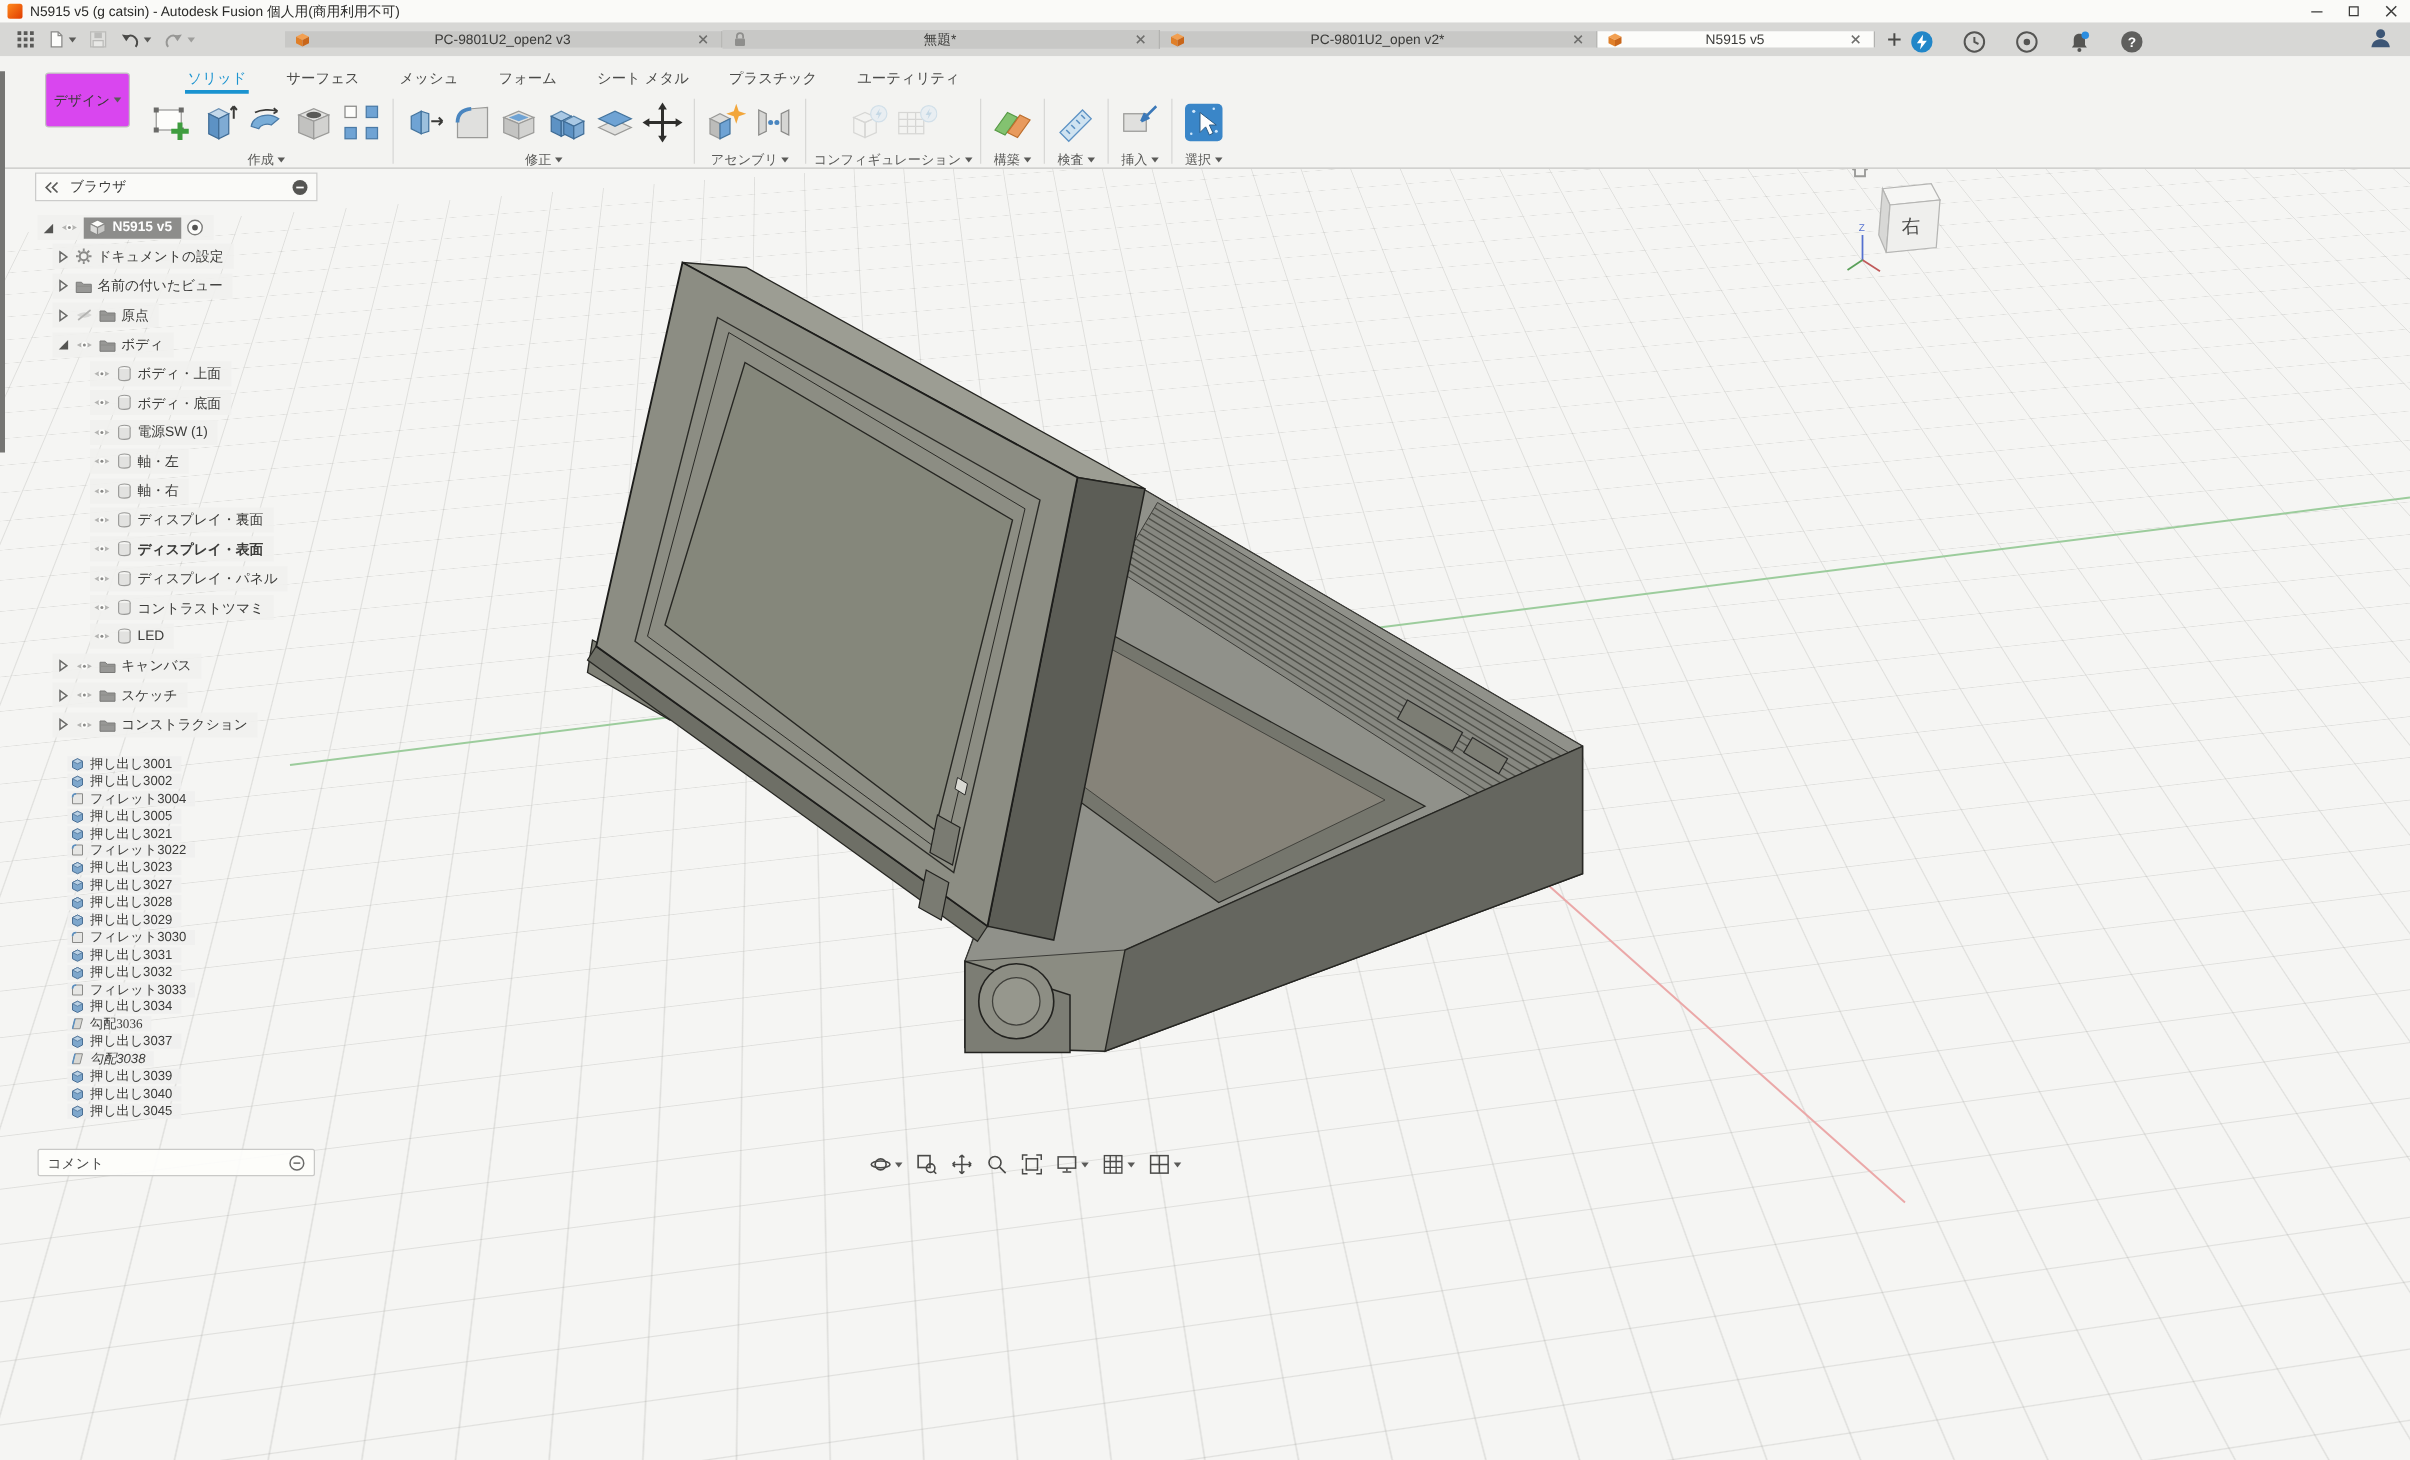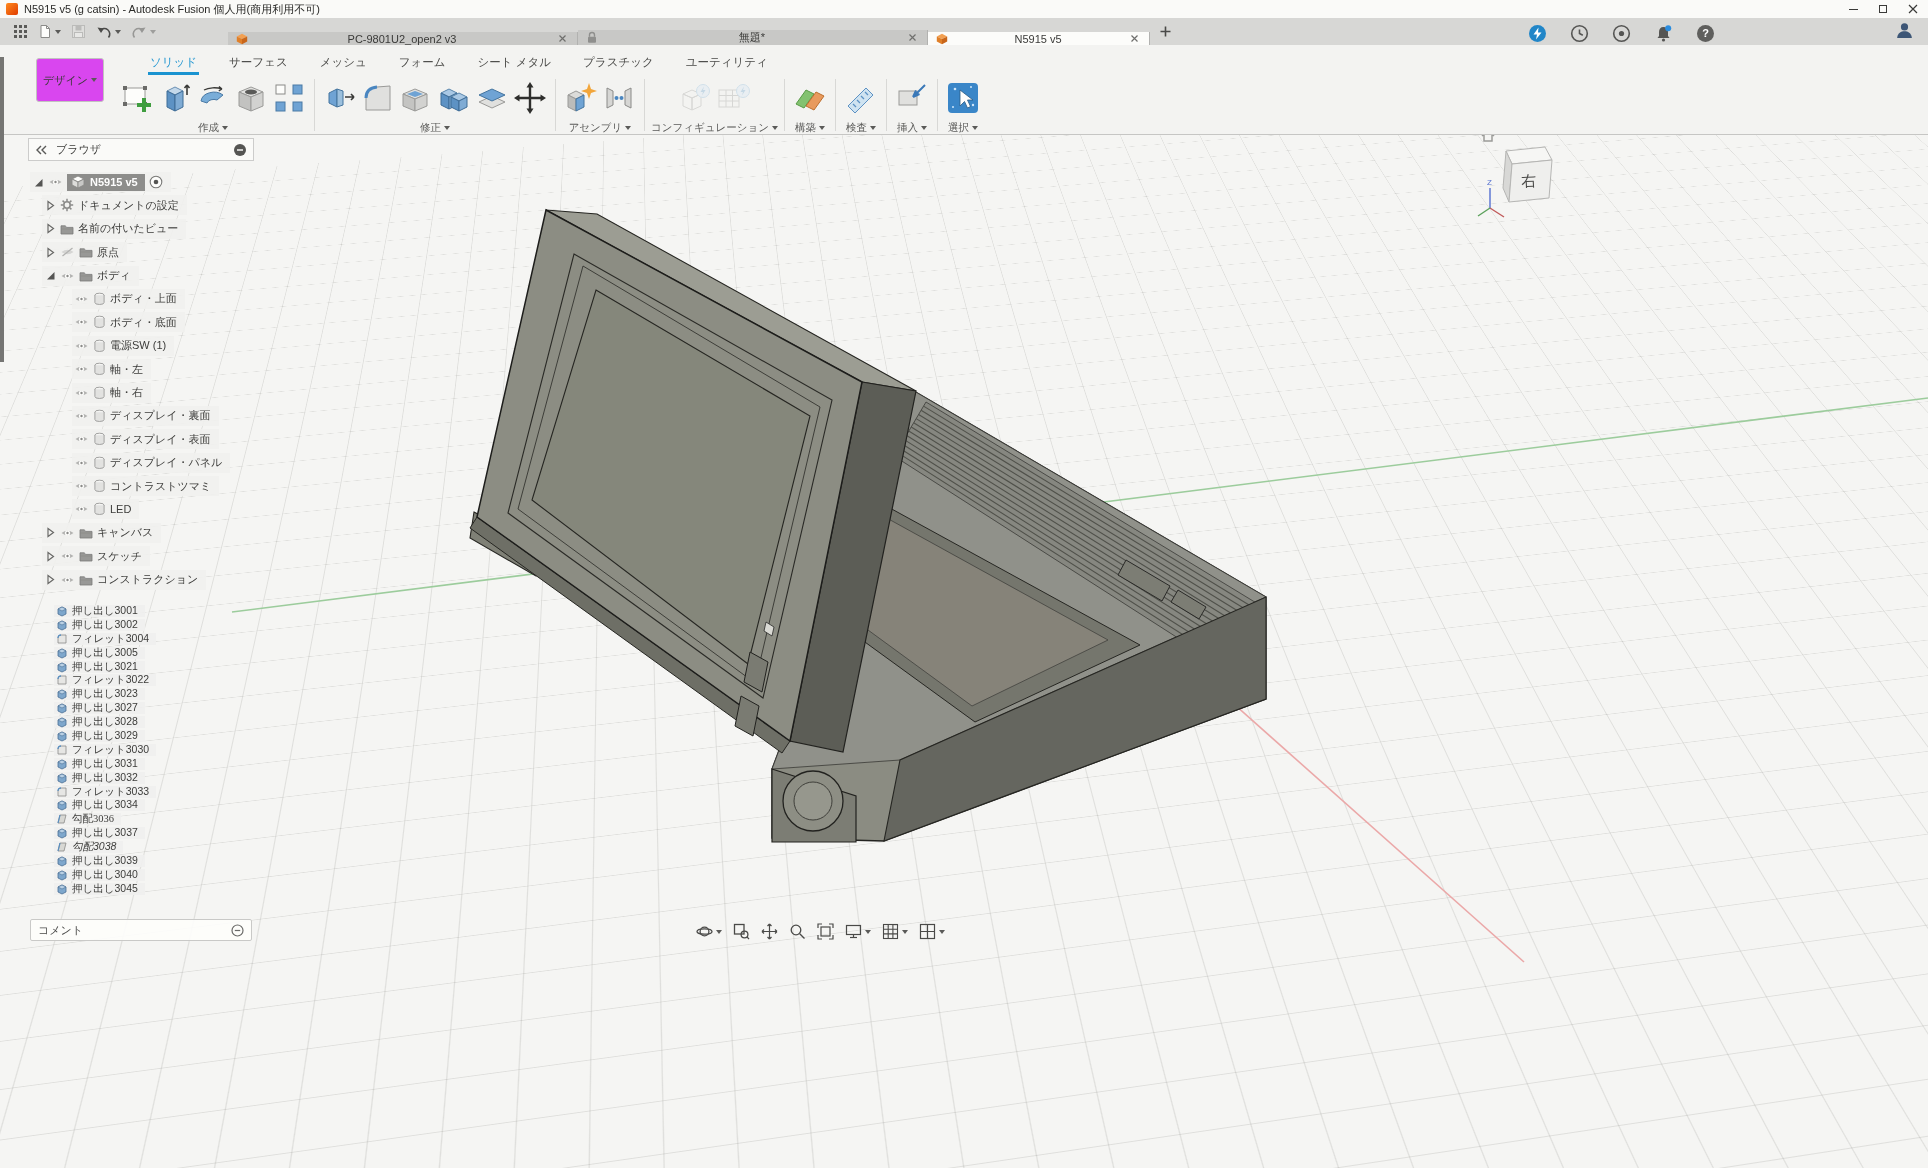--- a/index.html
+++ b/index.html
@@ -18,21 +18,21 @@
   .max-g { width:8px; height:8px; border:1px solid #3a3a38; }
 
   
   #tabrow { position:absolute; left:0; top:18px; width:1928px; height:27px;
     background:#d7d7d5; display:flex; align-items:stretch; z-index:9; }
   #qat { display:flex; align-items:center; gap:4px; padding-left:10px; width:228px; }
   .qbtn { display:flex; align-items:center; padding:2px 3px; }
   .qbtn.disabled { opacity:.45; }
   .caret { width:0; height:0; border-left:3.5px solid transparent; border-right:3.5px solid transparent;
     border-top:4px solid #5a5a58; display:inline-block; margin-left:3px; }
-  #doc-tabs { display:flex; align-items:flex-end; }
+  #doc-tabs { display:flex; align-items:center; }
   .dtab { display:flex; align-items:center; gap:6px; padding:0 8px; font-size:11px; color:#3a3a38;
     background:#c8c8c6; border-right:1px solid #b2b2b0; }
   .dtab .dlabel { flex:1; text-align:center; white-space:nowrap; overflow:hidden; }
   .dtab.active { background:#fcfcfa; }
   .dclose { display:flex; padding:2px; }
   #new-tab { width:30px; display:flex; align-items:center; justify-content:center; }
   #tr-icons { position:absolute; right:210px; top:4px; display:flex; gap:17px; align-items:center; }
   #avatar-wrap { position:absolute; right:14px; top:3px; }
   .ic { display:inline-flex; line-height:0; }
 
@@ -186,20 +186,35 @@
         </span>
       </div>
       <div class="dtab" style="width: 350px;">
         <span class="ic">
           <svg width="12" height="13" viewBox="0 0 12 13">
             <rect x="2" y="5.8" width="8" height="6" rx="1" fill="#8f8f8d"></rect>
             <path d="M3.5 5.8 V4 A2.5 2.5 0 0 1 8.5 4 V5.8" fill="none" stroke="#8f8f8d" stroke-width="1.4"></path>
           </svg>
         </span>
         <span class="dlabel">無題*</span>
+        <span class="dclose">
+          <svg width="9" height="9" viewBox="0 0 9 9">
+            <path d="M1.5 1.5 L7.5 7.5 M7.5 1.5 L1.5 7.5" stroke="#6f6f6d" stroke-width="1.2"></path>
+          </svg>
+        </span>
+      </div>
+      <div class="dtab" style="width: 350px;">
+        <span class="ic">
+          <svg width="12" height="12" viewBox="0 0 12 12">
+            <polygon points="6,0.8 11.2,3.4 6,6 0.8,3.4" fill="#f2a052"></polygon>
+            <polygon points="0.8,3.4 6,6 6,11.2 0.8,8.6" fill="#e07f28"></polygon>
+            <polygon points="6,6 11.2,3.4 11.2,8.6 6,11.2" fill="#c9661a"></polygon>
+          </svg>
+        </span>
+        <span class="dlabel">PC-9801U2_open v2*</span>
         <span class="dclose">
           <svg width="9" height="9" viewBox="0 0 9 9">
             <path d="M1.5 1.5 L7.5 7.5 M7.5 1.5 L1.5 7.5" stroke="#6f6f6d" stroke-width="1.2"></path>
           </svg>
         </span>
       </div>
       <div class="dtab active" style="width: 222px;">
         <span class="ic">
           <svg width="12" height="12" viewBox="0 0 12 12">
             <polygon points="6,0.8 11.2,3.4 6,6 0.8,3.4" fill="#f2a052"></polygon>
@@ -812,21 +827,21 @@
           </svg>
         </span>
         <span class="ic">
           <svg width="13" height="14" viewBox="0 0 13 14">
             <ellipse cx="6.5" cy="3.2" rx="4.6" ry="2" fill="#f4f4f2" stroke="#9a9a98" stroke-width="0.9"></ellipse>
             <path d="M1.9 3.2 L1.9 10.5 A4.6 2 0 0 0 11.1 10.5 L11.1 3.2" fill="#e2e2e0" stroke="#9a9a98" stroke-width="0.9"></path>
           </svg>
         </span>
         <span class="tlabel">ディスプレイ・裏面</span>
       </div>
-      <div class="trow" style="margin-left: 44px;">
+      <div class="trow" style="margin-left: 44px; font-weight: bold;">
         <span class="ic">
           <svg width="15" height="10" viewBox="0 0 15 10">
             <path d="M1.5 5 Q7.5 0.5 13.5 5 Q7.5 9.5 1.5 5 Z" fill="#b4b4b2"></path>
             <circle cx="7.5" cy="5" r="2.6" fill="#fdfdfb"></circle>
             <circle cx="7.5" cy="5" r="1.2" fill="#8a8a88"></circle>
           </svg>
         </span>
         <span class="ic">
           <svg width="13" height="14" viewBox="0 0 13 14">
             <ellipse cx="6.5" cy="3.2" rx="4.6" ry="2" fill="#f4f4f2" stroke="#9a9a98" stroke-width="0.9"></ellipse>

